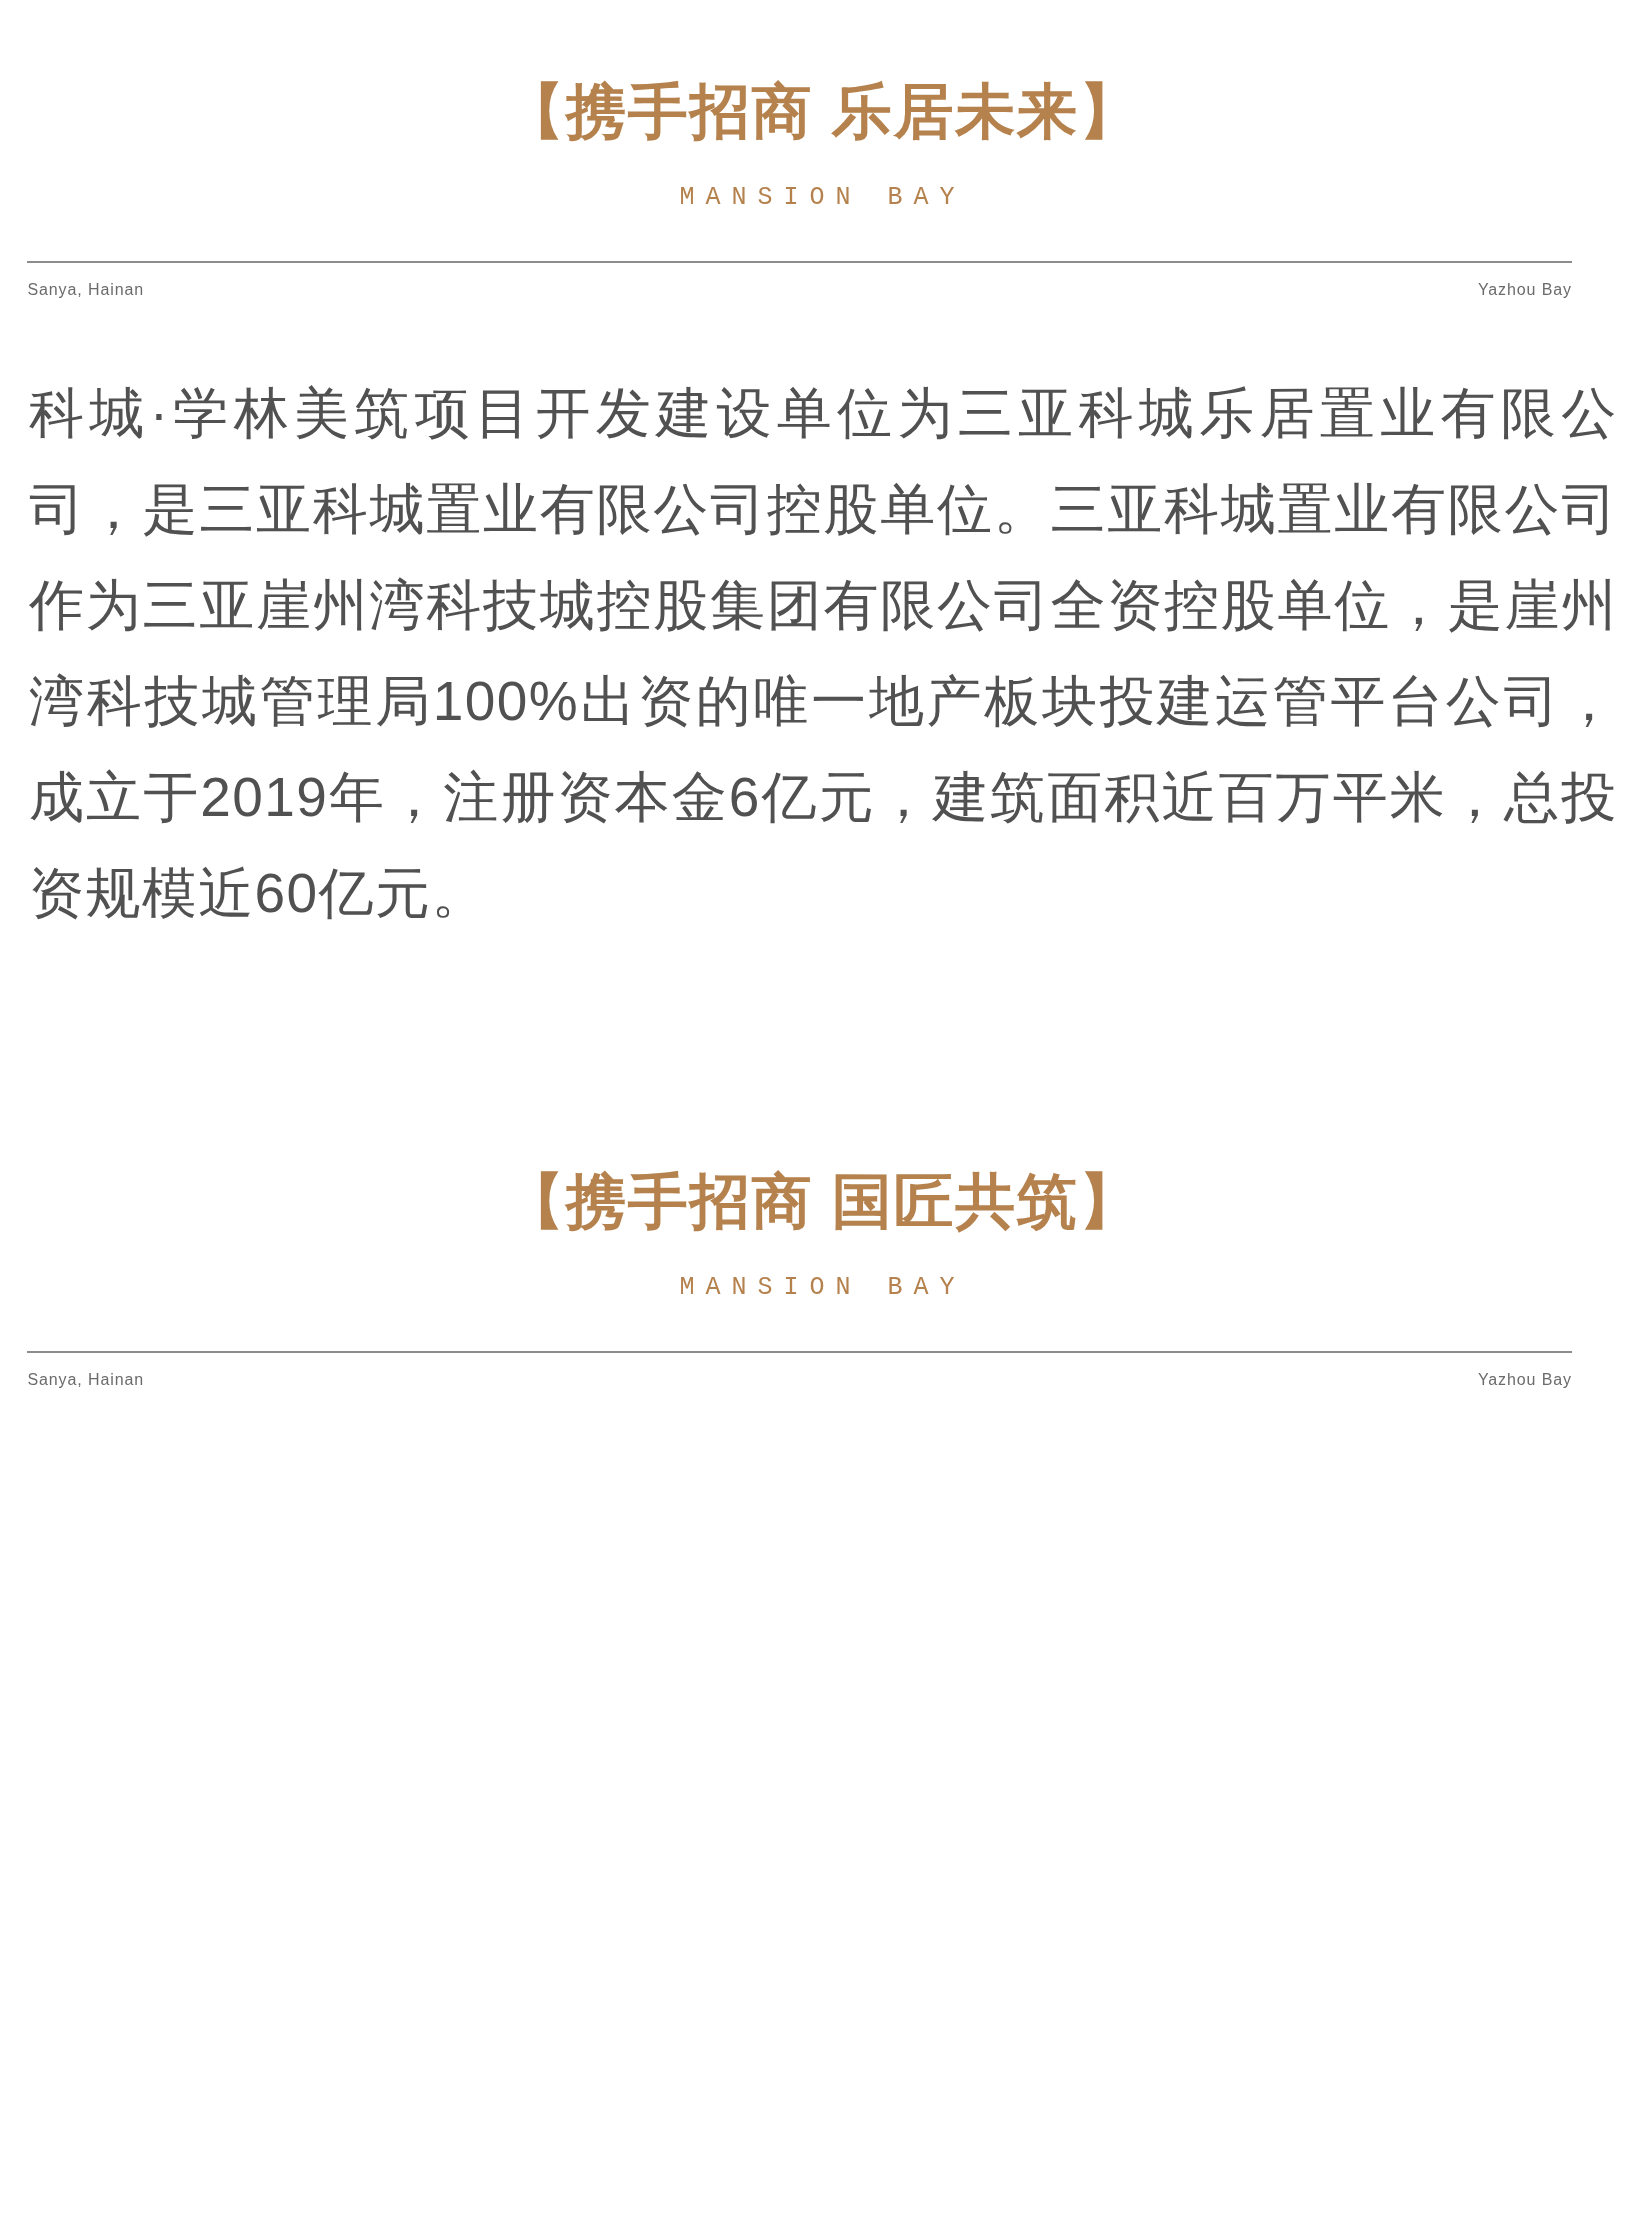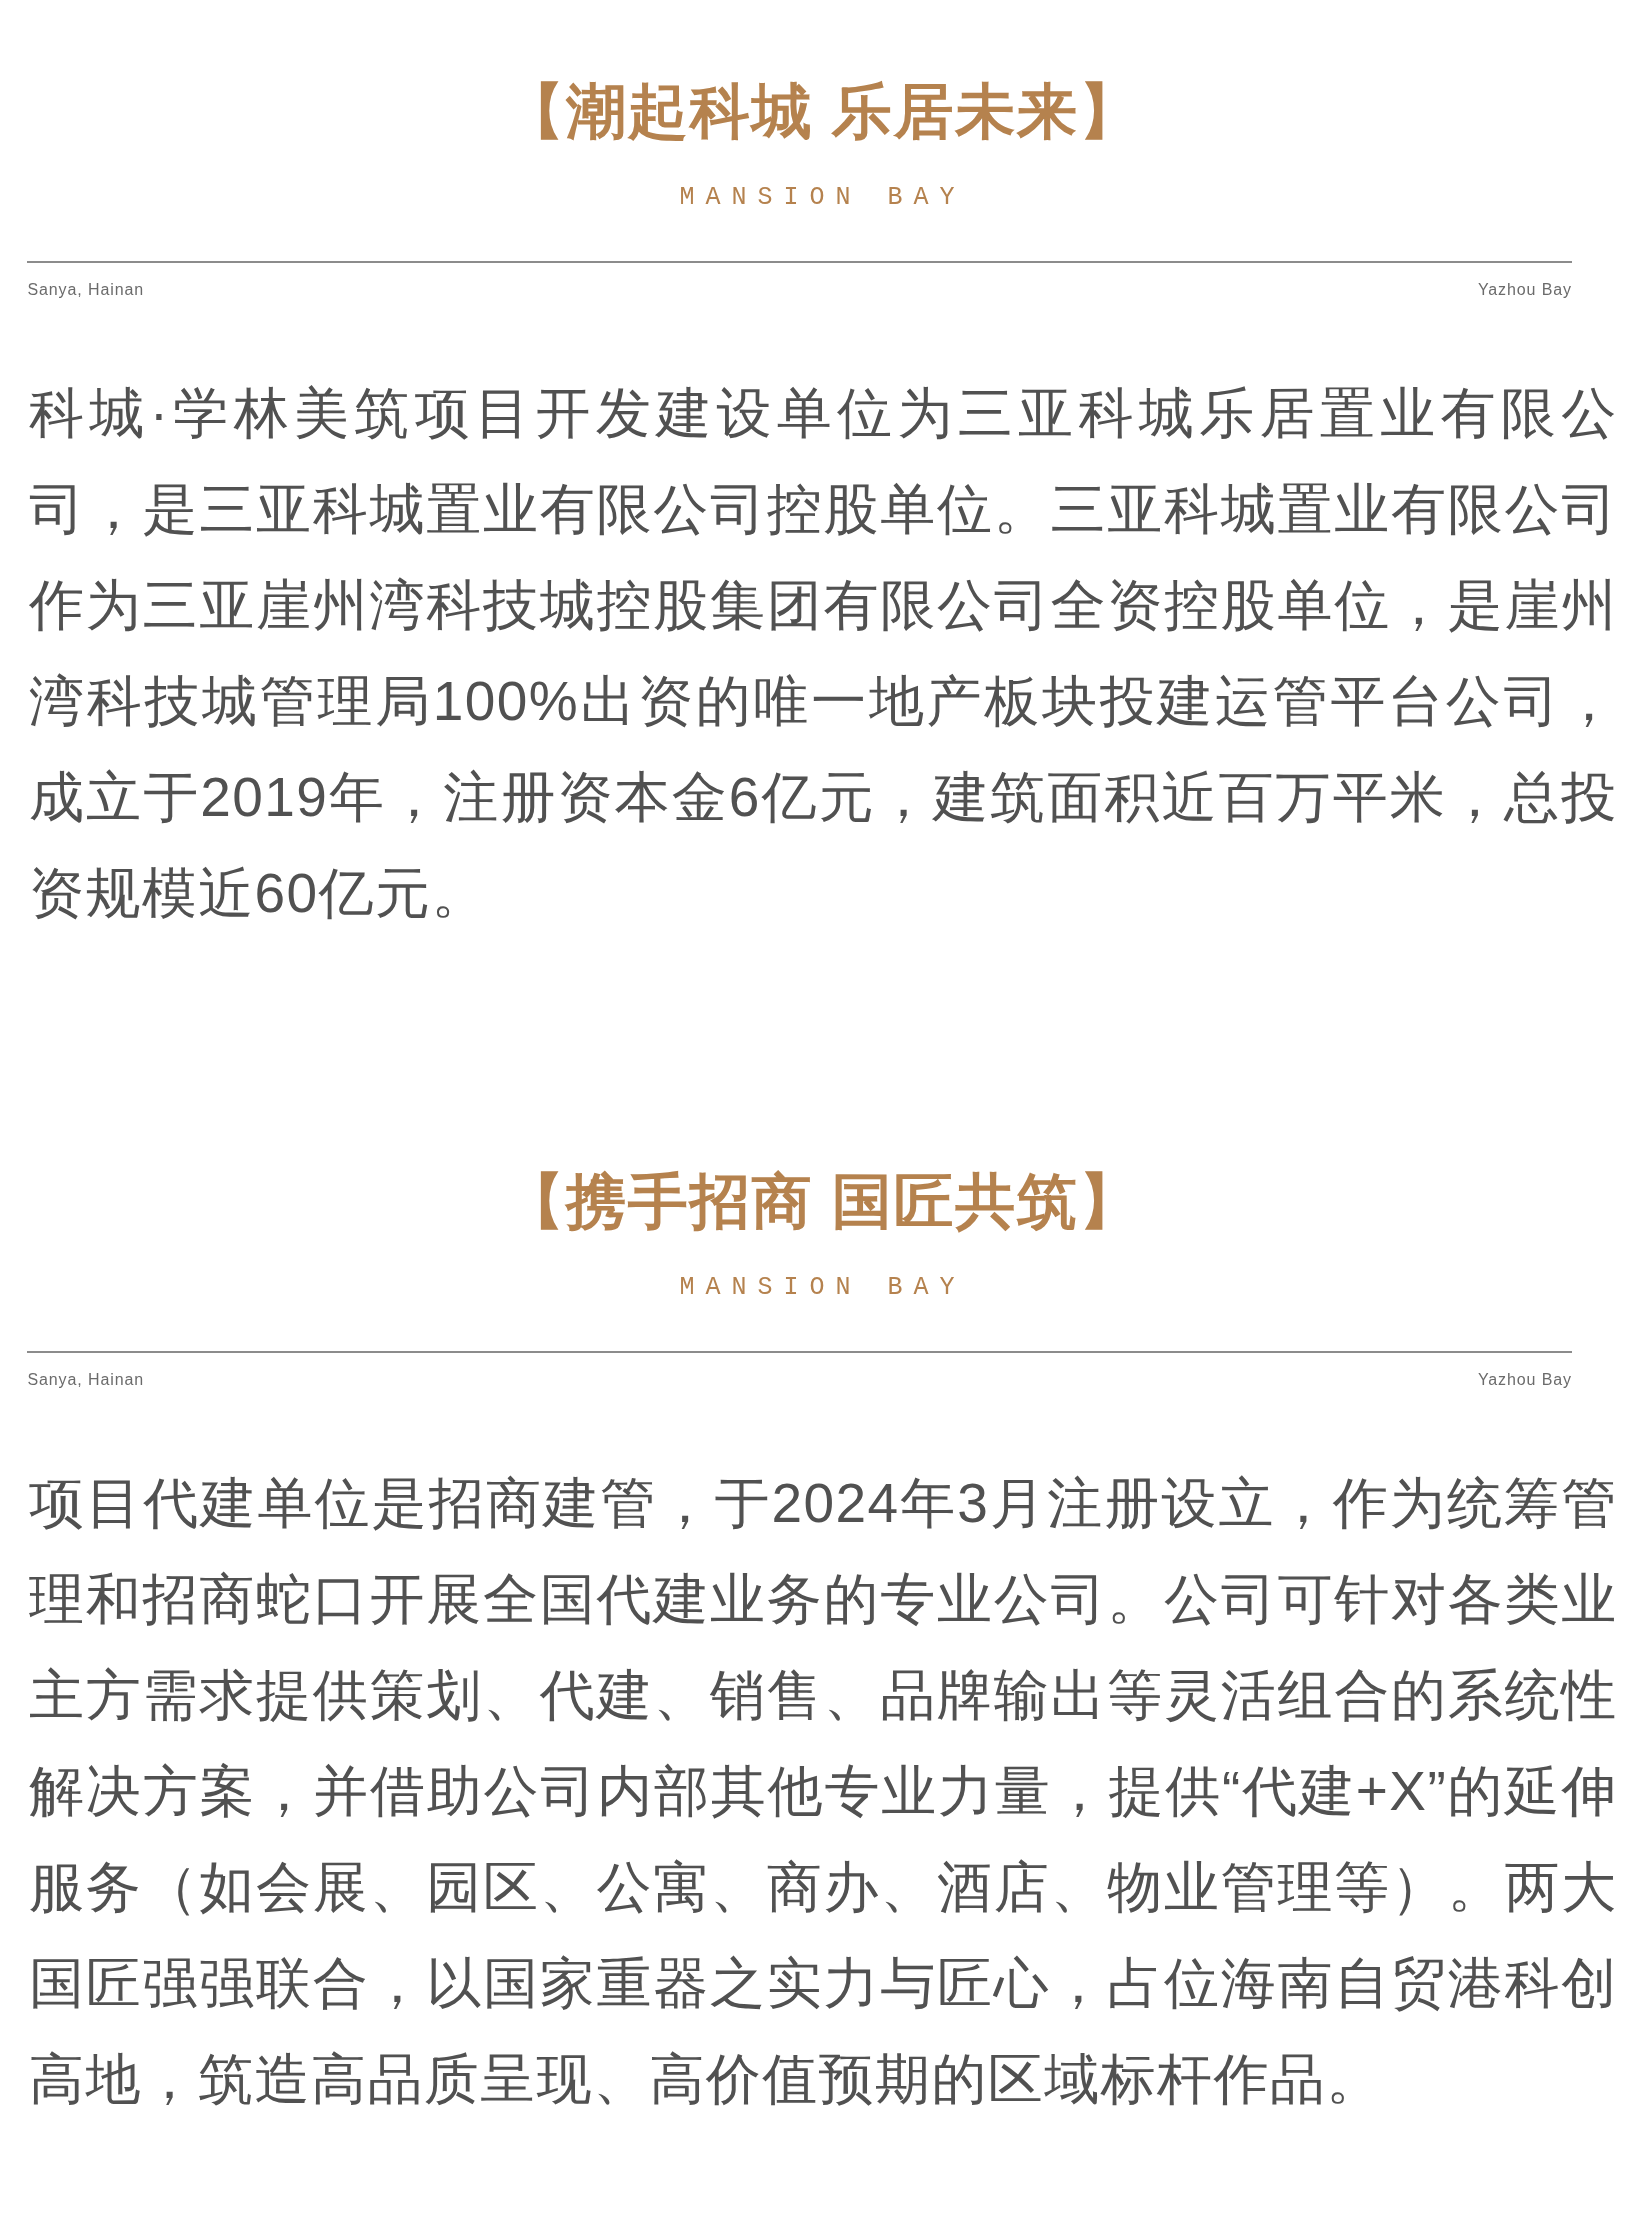--- a/index.html
+++ b/index.html
@@ -60,35 +60,34 @@
     text-align: justify;
     font-weight: 400;
   }
 </style>
 </head>
 <body>
 
 <main class="page">
 
   <section class="section-first">
-    <h1 class="section-title">【潮起科城 乐居未来】</h1>
+    <h1 class="section-title">【携手招商 乐居未来】</h1>
     <div class="brand-subtitle">MANSION BAY</div>
     <div class="divider"></div>
     <div class="location-row">
       <span class="location-left">Sanya, Hainan</span>
       <span class="location-right">Yazhou Bay</span>
     </div>
     <p class="body-paragraph">科城·学林美筑项目开发建设单位为三亚科城乐居置业有限公司，是三亚科城置业有限公司控股单位。三亚科城置业有限公司作为三亚崖州湾科技城控股集团有限公司全资控股单位，是崖州湾科技城管理局100%出资的唯一地产板块投建运管平台公司，成立于2019年，注册资本金6亿元，建筑面积近百万平米，总投资规模近60亿元。</p>
   </section>
 
   <section class="section-second">
     <h1 class="section-title">【携手招商 国匠共筑】</h1>
     <div class="brand-subtitle">MANSION BAY</div>
     <div class="divider"></div>
     <div class="location-row">
       <span class="location-left">Sanya, Hainan</span>
       <span class="location-right">Yazhou Bay</span>
     </div>
-    <p class="body-paragraph">项目代建单位是招商建管，于2024年3月注册设立，作为统筹管理和招商蛇口开展全国代建业务的专业公司。公司可针对各类业主方需求提供策划、代建、销售、品牌输出等灵活组合的系统性解决方案，并借助公司内部其他专业力量，提供“代建+X”的延伸服务（如会展、园区、公寓、商办、酒店、物业管理等）。两大国匠强强联合，以国家重器之实力与匠心，占位海南自贸港科创高地，筑造高品质呈现、高价值预期的区域标杆作品。</p>
   </section>
 
 </main>
 
 
 </body></html>

